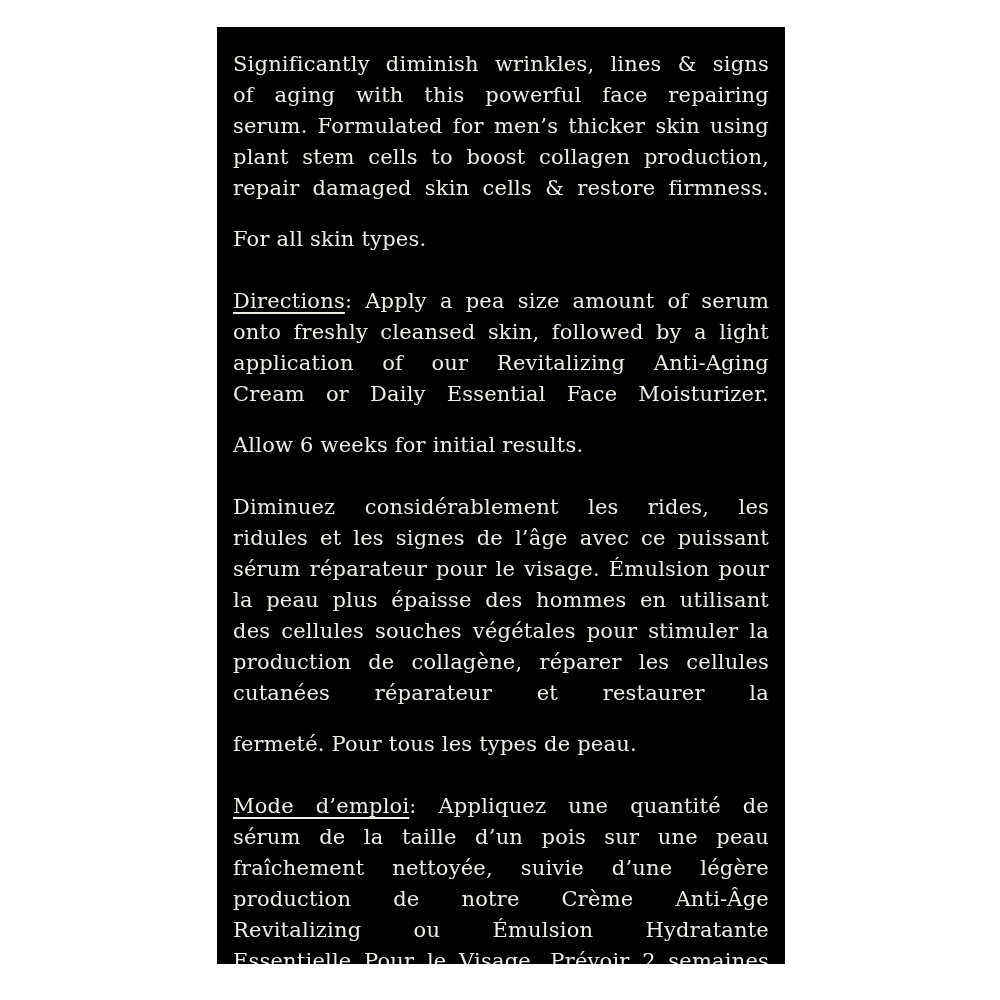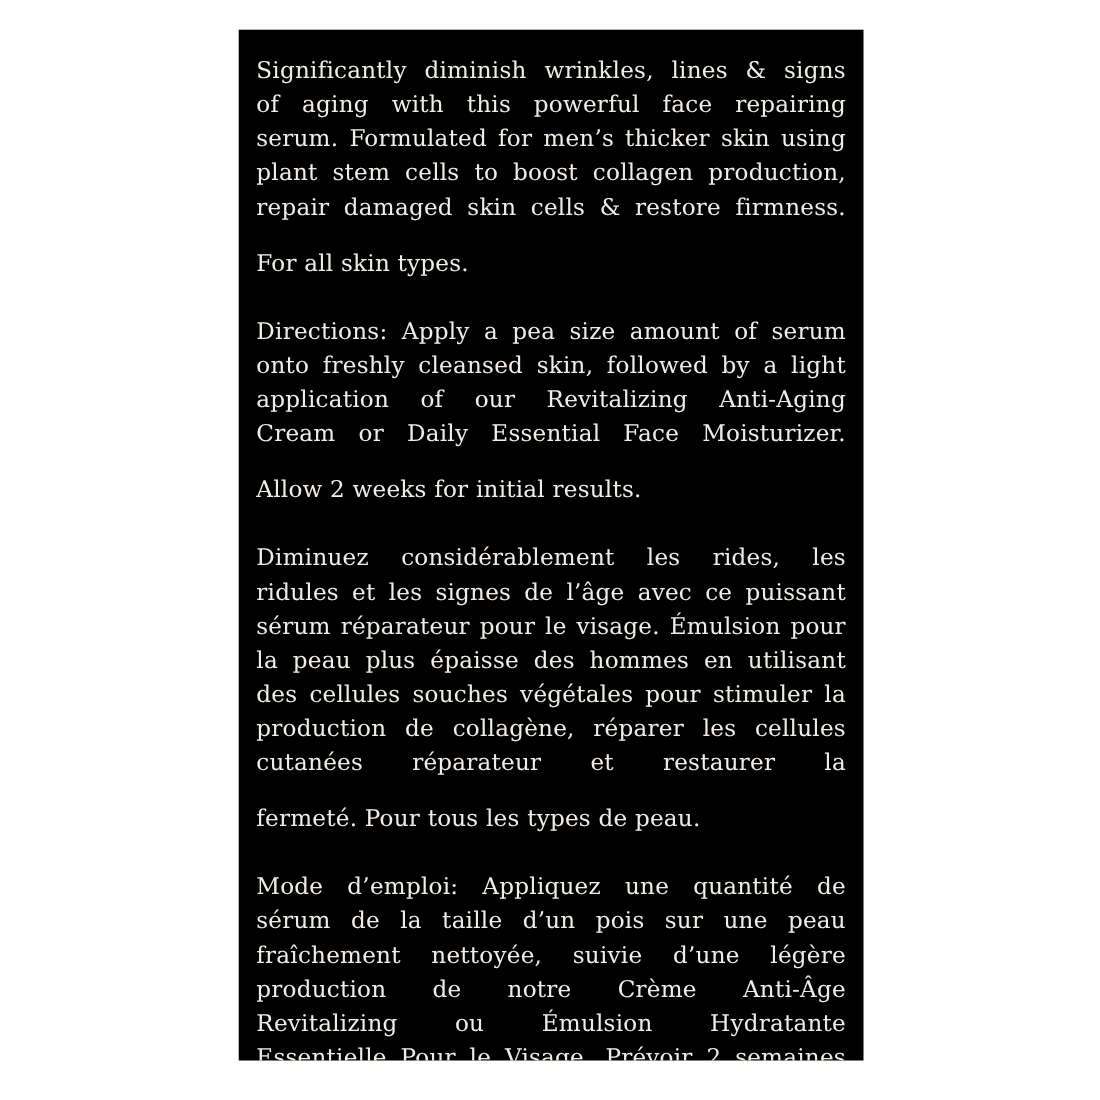--- a/index.html
+++ b/index.html
@@ -40,20 +40,21 @@
   .line {
     text-align: justify;
     text-align-last: justify;
     white-space: normal;
   }
   .line.last {
     text-align-last: left;
     margin-top: 20px;
   }
   .u {
+    text-decoration: underline;
     text-underline-offset: 4px;
     text-decoration-thickness: 1.5px;
   }
 </style>
 </head>
 <body>
 
 <div class="canvas">
   <div class="panel">
 
@@ -64,21 +65,21 @@
       <div class="line">plant stem cells to boost collagen production,</div>
       <div class="line">repair damaged skin cells &amp; restore firmness.</div>
       <div class="line last">For all skin types.</div>
     </div>
 
     <div class="para">
       <div class="line"><span class="u">Directions</span><span>: Apply a pea size amount of serum</span></div>
       <div class="line">onto freshly cleansed skin, followed by a light</div>
       <div class="line">application of our Revitalizing Anti-Aging</div>
       <div class="line">Cream or Daily Essential Face Moisturizer.</div>
-      <div class="line last">Allow 2 weeks for initial results.</div>
+      <div class="line last">Allow 6 weeks for initial results.</div>
     </div>
 
     <div class="para">
       <div class="line">Diminuez considérablement les rides, les</div>
       <div class="line">ridules et les signes de l’âge avec ce puissant</div>
       <div class="line">sérum réparateur pour le visage. Émulsion pour</div>
       <div class="line">la peau plus épaisse des hommes en utilisant</div>
       <div class="line">des cellules souches végétales pour stimuler la</div>
       <div class="line">production de collagène, réparer les cellules</div>
       <div class="line">cutanées réparateur et restaurer la</div>

